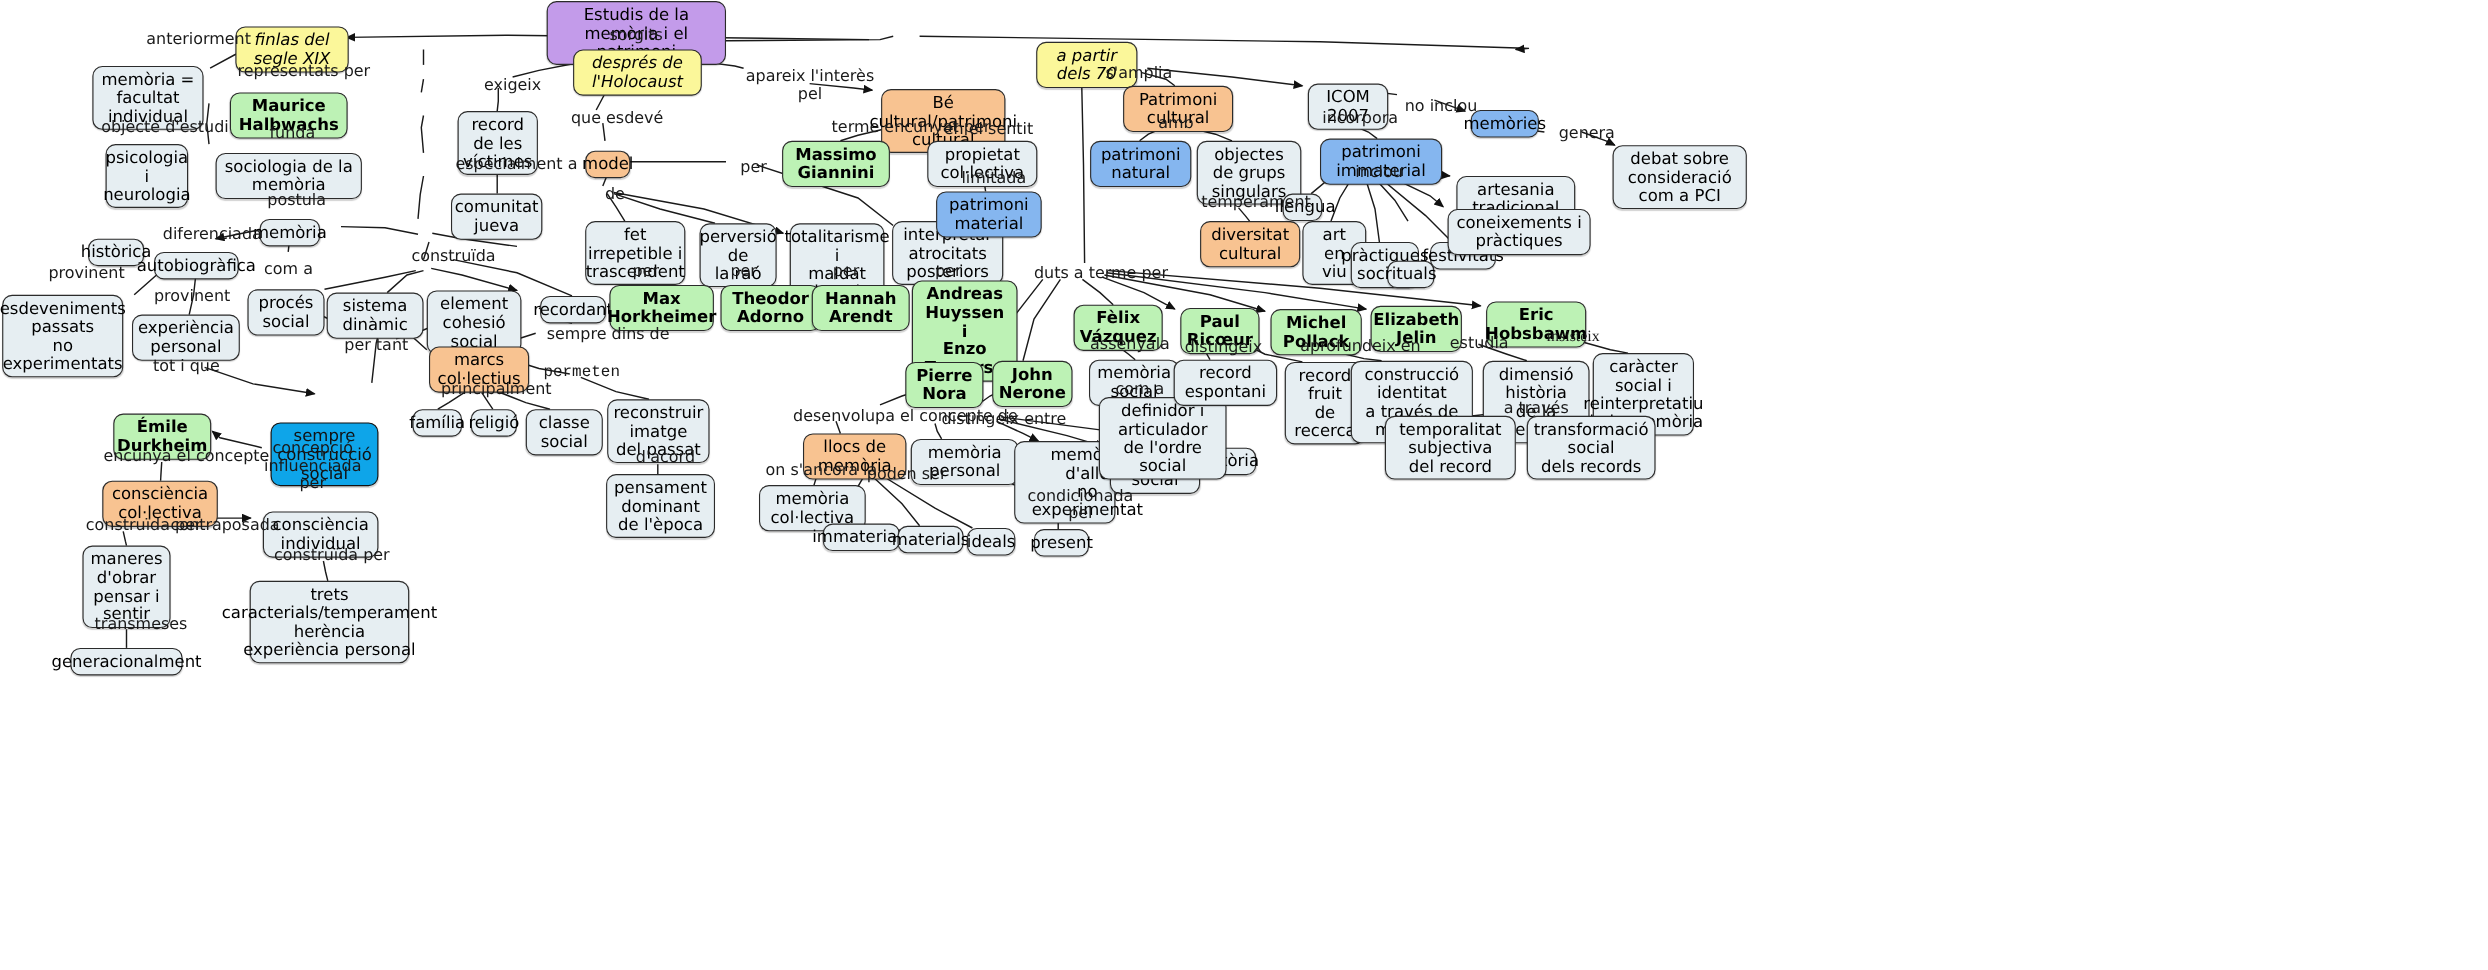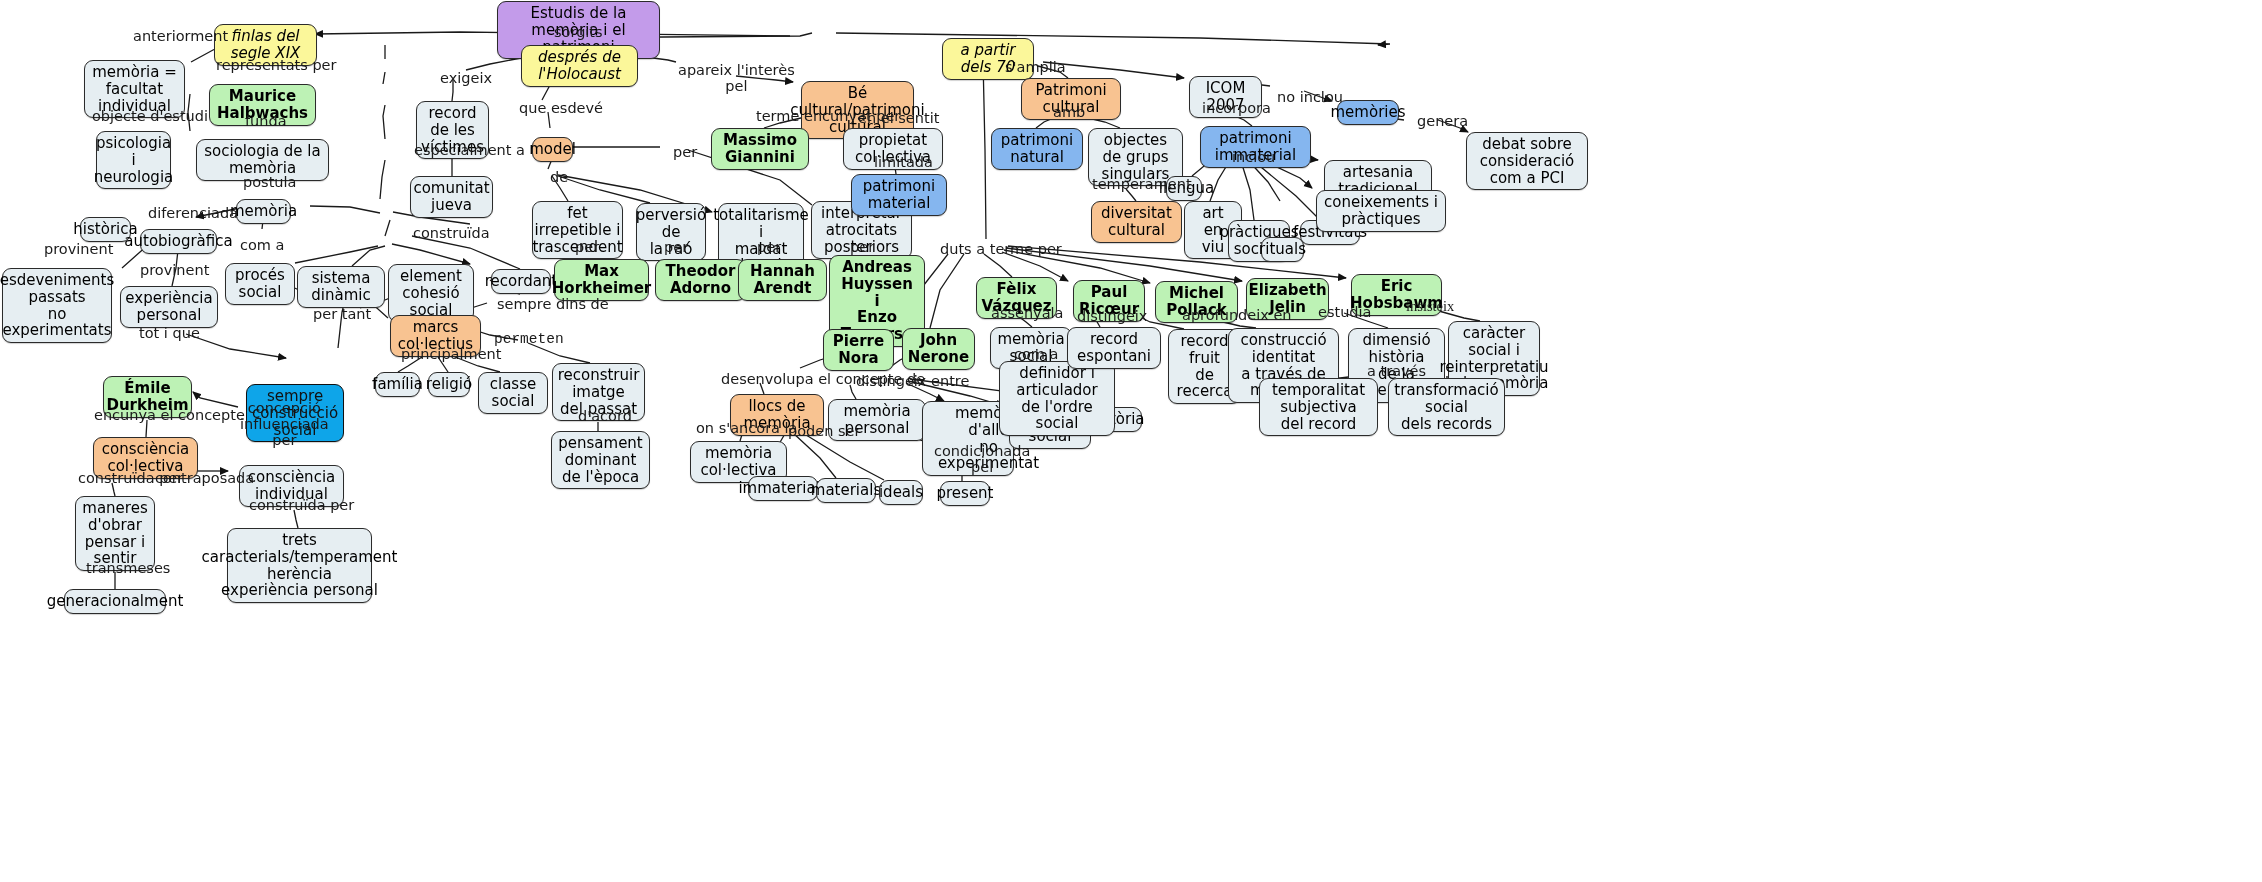--- a/index.html
+++ b/index.html
@@ -317,21 +317,21 @@
       <div class="lbl" style="left: 133px; top: 28px;">anteriorment</div>
       <div class="lbl" style="left: 554px; top: 24px;">sorgits</div>
       <div class="lbl" style="left: 92px; top: 108px;">objecte d'estudi</div>
       <div class="lbl" style="left: 216px; top: 57px;">representats per</div>
       <div class="lbl" style="left: 245px; top: 113px;">funda</div>
       <div class="lbl" style="left: 243px; top: 174px;">postula</div>
       <div class="lbl" style="left: 148px; top: 205px;">diferenciada</div>
       <div class="lbl" style="left: 44px; top: 241px;">provinent</div>
       <div class="lbl" style="left: 140px; top: 262px;">provinent</div>
       <div class="lbl" style="left: 240px; top: 237px;">com a</div>
-      <div class="lbl" style="left: 374px; top: 225px; margin-left: 39px;">construïda</div>
+      <div class="lbl" style="left: 374px; top: 225px;">construïda</div>
       <div class="lbl" style="left: 313px; top: 306px;">per tant</div>
       <div class="lbl" style="left: 139px; top: 325px;">tot i que</div>
       <div class="lbl" style="left: 497px; top: 296px;">sempre dins de</div>
       <div class="lbl" style="left: 401px; top: 346px;">principalment</div>
       <div class="lbl" style="left: 494px; top: 331px; font-family: Liberation Mono, monospace;">permeten</div>
       <div class="lbl" style="left: 578px; top: 408px;">d'acord</div>
       <div class="lbl" style="left: 240px; top: 400px;">concepció
 influenciada
 per</div>
       <div class="lbl" style="left: 94px; top: 407px;">encunya el concepte</div>

